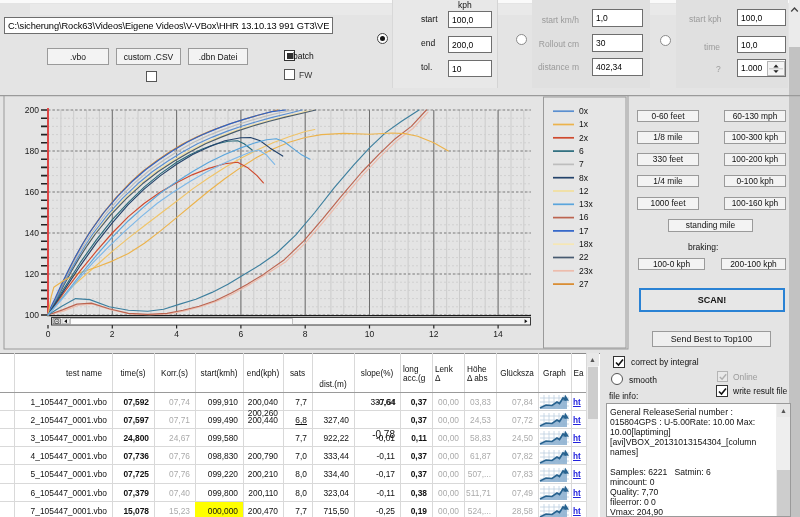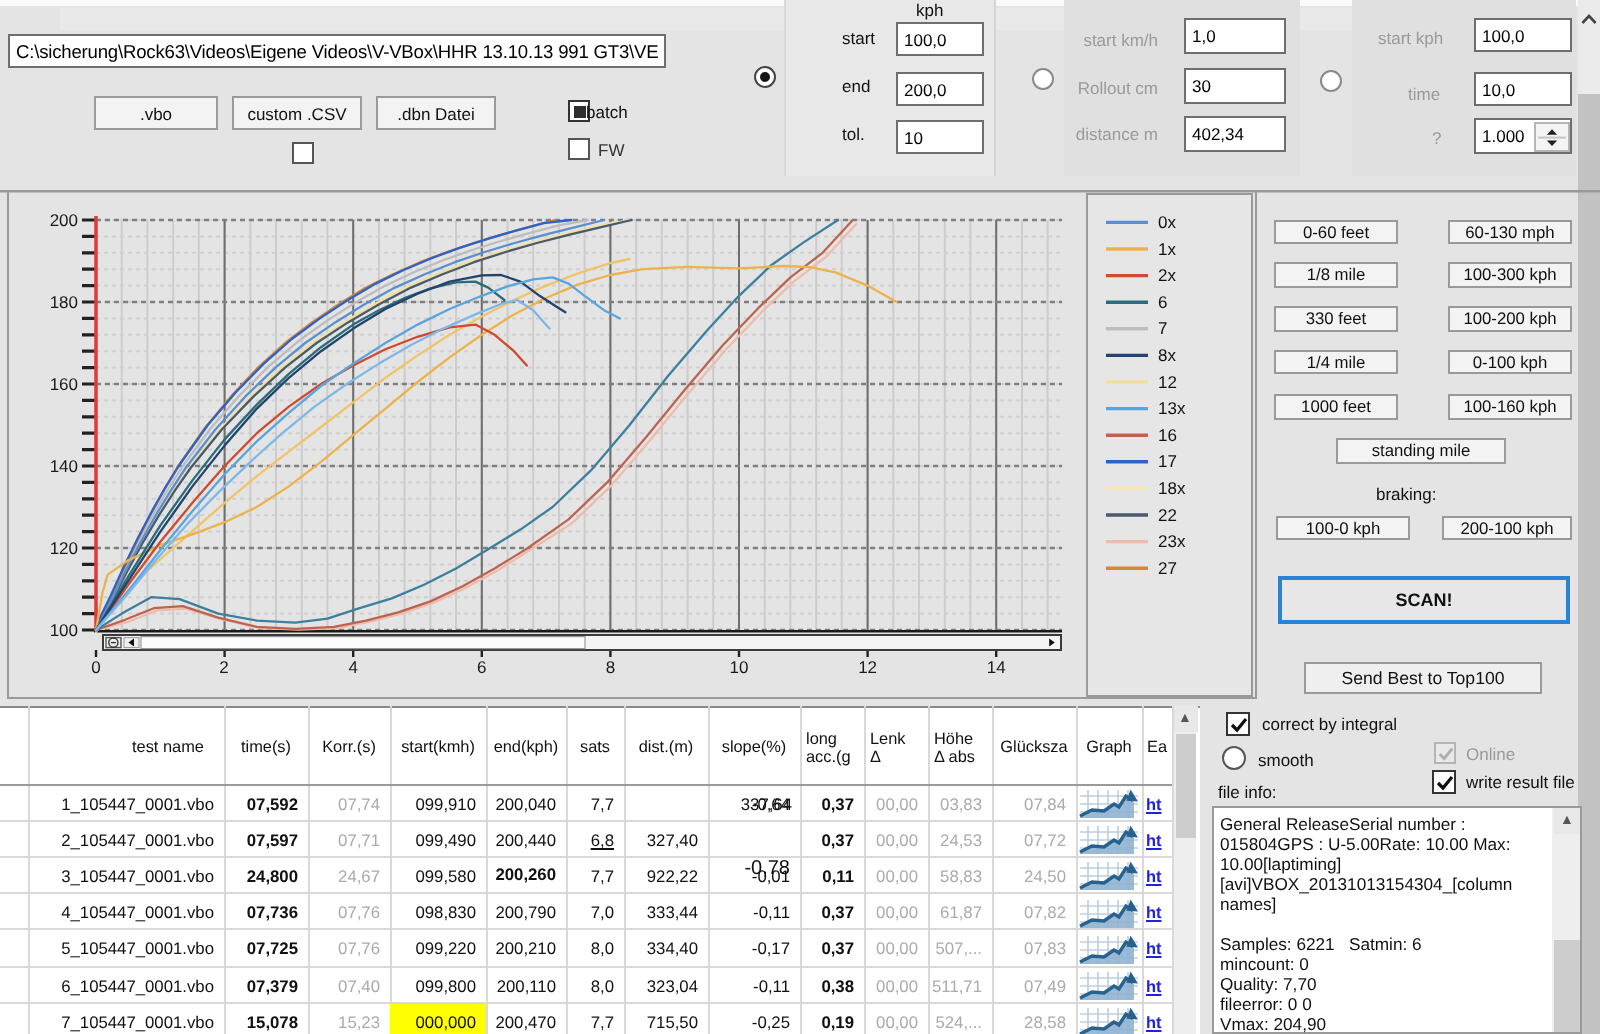--- a/index.html
+++ b/index.html
@@ -186,21 +186,21 @@
 <div class="btn" style="left:639px;top:288px;width:146px;height:24px;border:2px solid #2a82d4;font-weight:bold;font-size:9px;background:#e7e7e7;">SCAN!</div>
 <div class="btn" style="left:652px;top:331px;width:119px;height:16px;font-size:8.8px;background:#efefef;">Send Best to Top100</div>
 
 <div class="abs" style="left:0;top:353px;width:600px;height:164px;background:#fff;border-top:1.5px solid #8a8a8a;"></div>
 <div class="abs" style="left:14.0px;top:355px;width:98.0px;height:37.5px;display:flex;align-items:center;justify-content:flex-start;padding-left:6px;font-size:8.2px;color:#111;line-height:9px;margin-left:46px;">test name</div>
 <div class="abs" style="left:112.0px;top:355px;width:42.0px;height:37.5px;display:flex;align-items:center;justify-content:center;font-size:8.2px;color:#111;line-height:9px;">time(s)</div>
 <div class="abs" style="left:154.0px;top:355px;width:41.0px;height:37.5px;display:flex;align-items:center;justify-content:center;font-size:8.2px;color:#111;line-height:9px;">Korr.(s)</div>
 <div class="abs" style="left:195.0px;top:355px;width:48.0px;height:37.5px;display:flex;align-items:center;justify-content:center;font-size:8.2px;color:#111;line-height:9px;">start(kmh)</div>
 <div class="abs" style="left:243.0px;top:355px;width:40.0px;height:37.5px;display:flex;align-items:center;justify-content:center;font-size:8.2px;color:#111;line-height:9px;">end(kph)</div>
 <div class="abs" style="left:283.0px;top:355px;width:29.0px;height:37.5px;display:flex;align-items:center;justify-content:center;font-size:8.2px;color:#111;line-height:9px;">sats</div>
-<div class="abs" style="left:312.0px;top:355px;width:42.0px;height:37.5px;display:flex;align-items:center;justify-content:center;font-size:8.2px;color:#111;line-height:9px;">dist.(m)</div>
+<div class="abs" style="left:312.0px;top:366px;width:42.0px;height:37.5px;display:flex;align-items:center;justify-content:center;font-size:8.2px;color:#111;line-height:9px;">dist.(m)</div>
 <div class="abs" style="left:354.0px;top:355px;width:46.0px;height:37.5px;display:flex;align-items:center;justify-content:center;font-size:8.2px;color:#111;line-height:9px;">slope(%)</div>
 <div class="abs" style="left:400.0px;top:355px;width:32.0px;height:37.5px;display:flex;align-items:center;justify-content:flex-start;padding-left:3px;font-size:8.2px;color:#111;line-height:9px;">long<br>acc.(g</div>
 <div class="abs" style="left:432.0px;top:355px;width:32.0px;height:37.5px;display:flex;align-items:center;justify-content:flex-start;padding-left:3px;font-size:8.2px;color:#111;line-height:9px;">Lenk<br>Δ</div>
 <div class="abs" style="left:464.0px;top:355px;width:32.0px;height:37.5px;display:flex;align-items:center;justify-content:flex-start;padding-left:3px;font-size:8.2px;color:#111;line-height:9px;">Höhe<br>Δ abs</div>
 <div class="abs" style="left:496.0px;top:355px;width:42.0px;height:37.5px;display:flex;align-items:center;justify-content:center;font-size:8.2px;color:#111;line-height:9px;">Glücksza</div>
 <div class="abs" style="left:538.0px;top:355px;width:33.0px;height:37.5px;display:flex;align-items:center;justify-content:center;font-size:8.2px;color:#111;line-height:9px;">Graph</div>
 <div class="abs" style="left:571.0px;top:355px;width:15.0px;height:37.5px;display:flex;align-items:center;justify-content:center;font-size:8.2px;color:#111;line-height:9px;">Ea</div>
 <div class="abs" style="left:14.0px;top:353px;width:1px;height:164px;background:#d9d9d9;"></div>
 <div class="abs" style="left:112.0px;top:353px;width:1px;height:164px;background:#d9d9d9;"></div>
 <div class="abs" style="left:154.0px;top:353px;width:1px;height:164px;background:#d9d9d9;"></div>
@@ -254,21 +254,21 @@
       <path d="M1 14.5 L7 11.5 L13 12 L18 8.5 L20.5 10 L24 4.5 L28 7 L28 15 L1 15 Z" fill="#8fb3d1" opacity="0.9"></path>
       <path d="M1 14 L7 11 L13 11.5 L18 8 L20.5 9.5 L24 4 L27.5 6.3" stroke="#27628f" stroke-width="1.7" fill="none"></path>
       <path d="M26.3 0.8 L30 6.8 L24.2 6.4 Z" fill="#27628f"></path>
     </svg></div>
 <div class="abs" style="left:573.0px;top:415.7px;font-size:8.2px;color:#2222dd;font-weight:bold;text-decoration:underline;">ht</div>
 <div class="abs" style="left:0;top:446.1px;width:586px;height:1px;background:#d9d9d9;"></div>
 <div class="abs" style="left:14.0px;top:428.9px;width:98.0px;height:18.2px;display:flex;align-items:center;justify-content:flex-end;padding-right:5px;font-size:8.4px;color:#111;font-weight:normal;">3_105447_0001.vbo</div>
 <div class="abs" style="left:112.0px;top:428.9px;width:42.0px;height:18.2px;display:flex;align-items:center;justify-content:flex-end;padding-right:5px;font-size:8.4px;color:#111;font-weight:bold;">24,800</div>
 <div class="abs" style="left:154.0px;top:428.9px;width:41.0px;height:18.2px;display:flex;align-items:center;justify-content:flex-end;padding-right:5px;font-size:8.4px;color:#ababab;font-weight:normal;">24,67</div>
 <div class="abs" style="left:195.0px;top:428.9px;width:48.0px;height:18.2px;display:flex;align-items:center;justify-content:flex-end;padding-right:5px;font-size:8.4px;color:#111;font-weight:normal;">099,580</div>
-<div class="abs" style="left:243.0px;top:404px;width:40.0px;height:18.2px;display:flex;align-items:center;justify-content:flex-end;padding-right:5px;font-size:8.4px;color:#111;font-weight:bold;margin-top:24px;">200,260</div>
+<div class="abs" style="left:243.0px;top:404px;width:40.0px;height:18.2px;display:flex;align-items:center;justify-content:flex-end;padding-right:5px;font-size:8.4px;color:#111;font-weight:normal;">200,260</div>
 <div class="abs" style="left:283.0px;top:428.9px;width:29.0px;height:18.2px;display:flex;align-items:center;justify-content:flex-end;padding-right:5px;font-size:8.4px;color:#111;font-weight:normal;">7,7</div>
 <div class="abs" style="left:312.0px;top:428.9px;width:42.0px;height:18.2px;display:flex;align-items:center;justify-content:flex-end;padding-right:5px;font-size:8.4px;color:#111;font-weight:normal;">922,22</div>
 <div class="abs" style="left:354.0px;top:428.9px;width:46.0px;height:18.2px;display:flex;align-items:center;justify-content:flex-end;padding-right:5px;font-size:8.4px;color:#111;font-weight:normal;">-0,01</div>
 <div class="abs" style="left:400.0px;top:428.9px;width:32.0px;height:18.2px;display:flex;align-items:center;justify-content:flex-end;padding-right:5px;font-size:8.4px;color:#111;font-weight:bold;">0,11</div>
 <div class="abs" style="left:432.0px;top:428.9px;width:32.0px;height:18.2px;display:flex;align-items:center;justify-content:flex-end;padding-right:5px;font-size:8.4px;color:#ababab;font-weight:normal;">00,00</div>
 <div class="abs" style="left:464.0px;top:428.9px;width:32.0px;height:18.2px;display:flex;align-items:center;justify-content:flex-end;padding-right:5px;font-size:8.4px;color:#ababab;font-weight:normal;">58,83</div>
 <div class="abs" style="left:496.0px;top:428.9px;width:42.0px;height:18.2px;display:flex;align-items:center;justify-content:flex-end;padding-right:5px;font-size:8.4px;color:#ababab;font-weight:normal;">24,50</div>
 <div class="abs" style="left:539.0px;top:430.4px;"><svg width="31" height="16" viewBox="0 0 31 16">
       <path d="M1 4H30 M1 8H30 M1 12H30 M5 1V15 M10 1V15 M15 1V15 M20 1V15 M25 1V15" stroke="#bccfdf" stroke-width="0.8" fill="none"></path>
       <path d="M1 14.5 L7 11.5 L13 12 L18 8.5 L20.5 10 L24 4.5 L28 7 L28 15 L1 15 Z" fill="#8fb3d1" opacity="0.9"></path>

